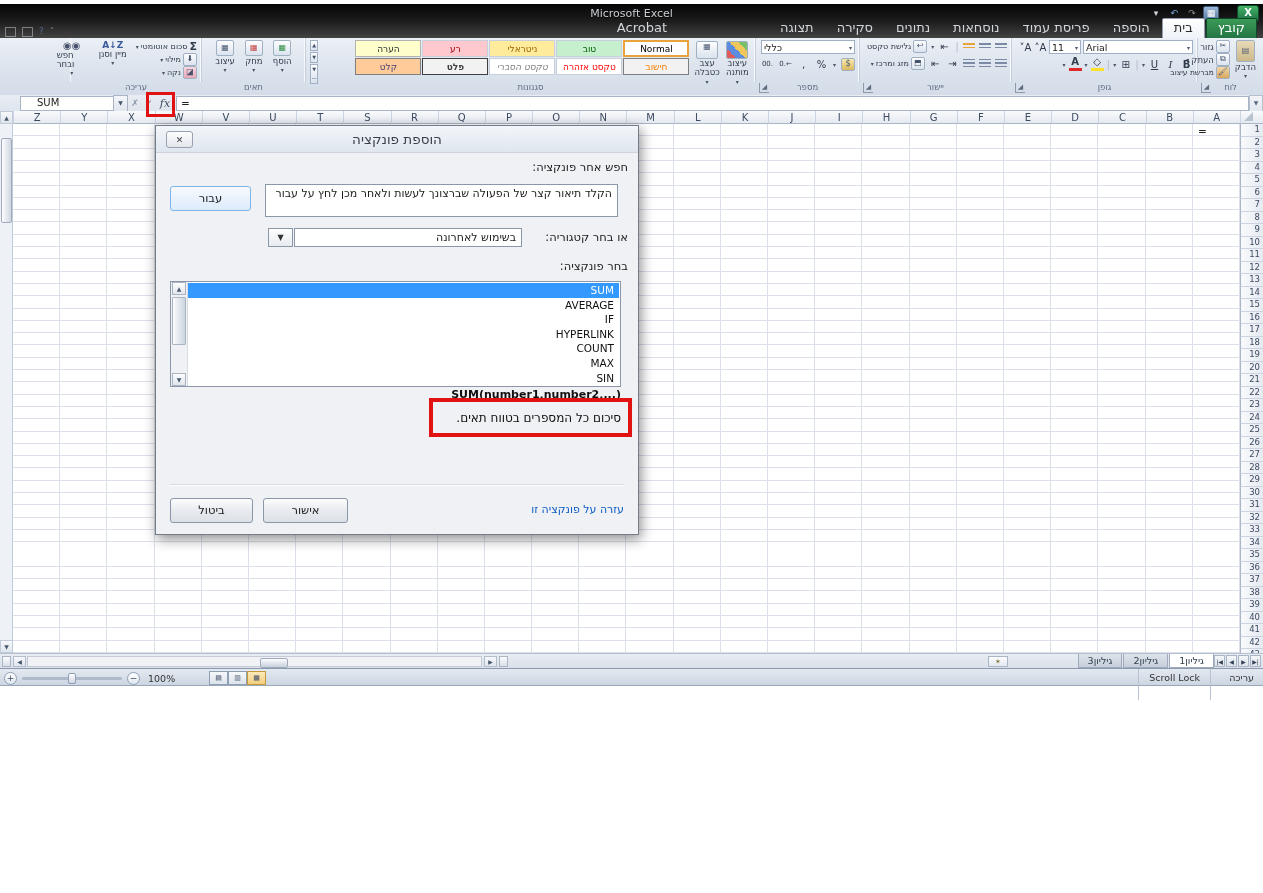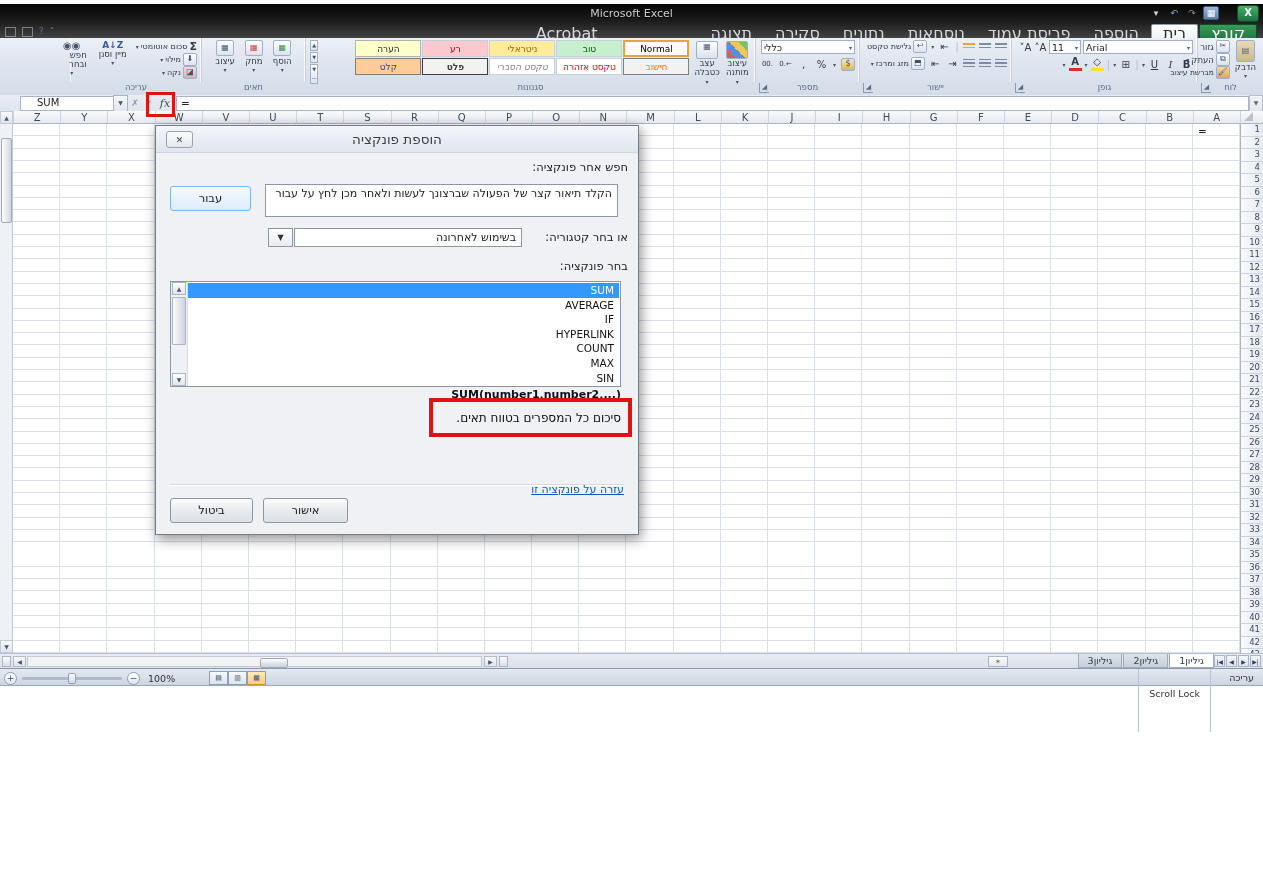--- a/index.html
+++ b/index.html
@@ -15,21 +15,21 @@
   .qicon{width:14px;height:12px;text-align:center;font-size:9px;line-height:12px;color:#cfd4da;border-radius:2px}
   .qicon.save{background:linear-gradient(#9db7d6,#5f7fa8);border:1px solid #3f5a7d;color:#fff}
   .qicon.undo{color:#7fa7e0}
   .qicon.redo{color:#8a8f96}
   .xlogo{position:absolute;top:1px;right:4px;width:20px;height:15px;border-radius:3px;
          background:linear-gradient(#43b366,#1d7044);border:1px solid #0f4a2b;
          color:#fff;font-size:10px;font-weight:bold;text-align:center;line-height:14px}
   .lefticons{position:absolute;left:5px;top:21px;display:flex;gap:6px;opacity:.5;color:#d4d8dd;font-size:9px;line-height:12px}
   .lefticons .sq{width:9px;height:8px;border:1px solid #cfd4da;margin-top:2px}
   .tabs{position:absolute;right:6px;bottom:0;display:flex;direction:rtl;align-items:flex-end;gap:1px}
-  .rtab{padding:2px 11px 2px;color:#d3d6da;font-size:16px;line-height:13px;white-space:nowrap}
+  .rtab{padding:2px 11px 8px;color:#d3d6da;font-size:13px;line-height:13px;white-space:nowrap}
   .rtab.filetab{background:linear-gradient(#3b9a56,#1e6e41);color:#fff;border:1px solid #0e4a29;border-bottom:none;
                 border-radius:2px 2px 0 0}
   .rtab.active{background:linear-gradient(#fdfeff,#edf1f6);color:#2e2e2e;border:1px solid #8e9cac;border-bottom:none;
                border-radius:2px 2px 0 0}
   .rtab.acrobat{margin-right:90px}
 
   
   .ribbon{position:absolute;top:38px;left:0;width:100%;height:57px;display:flex;direction:rtl;
           background:linear-gradient(#ecf0f6,#dee5ee 45%,#d3dce8);border-bottom:1px solid #aab5c5}
   .rgroup{position:relative;height:44px;border-left:1px solid #c4cedc;box-shadow:-1px 0 0 rgba(255,255,255,.75);
@@ -111,21 +111,21 @@
   .lscroll{position:absolute;left:0;top:0;bottom:0;width:16px;background:#eff1f4;border-right:1px solid #d9dce1}
   .lsbtn{position:absolute;left:1px;width:14px;height:13px;background:linear-gradient(#fbfcfd,#e2e7ed);
          border:1px solid #aab4c2;font-size:6px;text-align:center;line-height:12px;color:#4a5a70;box-sizing:border-box}
   .lsthumb{position:absolute;left:1px;top:15px;width:14px;height:48px;background:linear-gradient(90deg,#fbfcfd,#ccd4de);
            border:1px solid #aab4c2;border-radius:1px;box-sizing:border-box}
   .flist{position:absolute;left:17px;right:1px;top:1px;bottom:1px;overflow:hidden}
   .fitem{height:14.6px;font-size:10.5px;line-height:14.2px;text-align:right;padding-right:5px;color:#101010}
   .dsig{position:absolute;right:17px;top:262px;font-size:11px;font-weight:bold;color:#101010}
   .ddesc{position:absolute;right:17px;top:285px;font-size:12px;direction:rtl;color:#101010}
   .dsep{position:absolute;left:14px;right:14px;top:358px;height:1px;background:#d7d9dd;box-shadow:0 1px 0 #fff}
-  .dhelp{position:absolute;right:14px;top:357px;font-size:11px;color:#0a5bc4;text-decoration:underline;direction:rtl}
+  .dhelp{position:absolute;right:14px;top:377px;font-size:11px;color:#0a5bc4;direction:rtl}
   .dbtn{position:absolute;top:372px;height:25px;border:1px solid #8a97a8;border-radius:3px;font-size:11.5px;
         text-align:center;line-height:23px;background:linear-gradient(#fdfdfd,#e9ecf0 45%,#dde1e7);box-sizing:border-box}
   #okbtn{left:107px;width:85px}
   #cancelbtn{left:14px;width:83px}
 
   
   .ann{position:absolute;border:3px solid #e01212;z-index:60;pointer-events:none}
   #ann-fx{left:146px;top:92px;width:23px;height:19px}
   #ann-desc{left:429px;top:398px;width:195px;height:31px;border-width:4px}
 
@@ -143,21 +143,21 @@
         background:linear-gradient(#dde3ea,#c6cfda);border:1px solid #9fabbd;border-top:none;box-sizing:border-box}
   .stab.active{background:#fff;font-weight:normal}
   .navbtns{position:absolute;right:2px;top:655px;display:flex;gap:1px}
   .navb{width:11px;height:12px;background:linear-gradient(#f3f6f9,#dde3ea);border:1px solid #aab6c6;
         font-size:6px;line-height:11px;text-align:center;color:#334055;box-sizing:border-box}
   .inserttab{position:absolute;right:255px;top:656px;width:20px;height:11px;background:linear-gradient(#fbfcfd,#e4e9f0);
              border:1px solid #aab6c6;font-size:7px;line-height:10px;text-align:center;color:#7b6a2a;box-sizing:border-box}
   .statusbar{position:absolute;top:668px;left:0;width:100%;height:18px;font-size:9.5px;color:#333;
              background:linear-gradient(#e3e9f0,#ccd6e2);border-top:1px solid #8d9aad;border-bottom:1px solid #9aa7b8;box-sizing:border-box}
   .sb-mode{position:absolute;right:9px;top:3px;direction:rtl}
-  .sb-lock{position:absolute;right:52px;top:0;height:31px;line-height:17px;padding:16px 10px;
+  .sb-lock{position:absolute;right:52px;top:0;height:31px;line-height:17px;padding:0 10px;
            border-left:1px solid #b7c1cf;border-right:1px solid #b7c1cf}
   .zoomwrap{position:absolute;left:4px;top:2px;display:flex;align-items:center;gap:5px}
   .zbtn{width:13px;height:13px;border:1px solid #8fa0b5;border-radius:7px;background:linear-gradient(#fff,#dfe6ee);
         font-size:9px;line-height:11px;text-align:center;color:#445066;box-sizing:border-box}
   .ztrack{width:100px;height:3px;background:#aeb9c9;border-radius:2px;position:relative}
   .zthumb{position:absolute;left:46px;top:-4px;width:8px;height:11px;background:linear-gradient(#fefefe,#cfd8e2);
           border:1px solid #8fa0b5;border-radius:2px;box-sizing:border-box}
   .zpct{margin:0 3px}
   .viewbtns{display:flex;margin-left:26px}
   .vbtn{width:19px;height:14px;border:1px solid #8fa0b5;background:linear-gradient(#f6f8fa,#dde4ec);
@@ -380,21 +380,21 @@
               <span class="drop">▾</span>
             </div>
         </div>
         <div class="bigbtn">
           <span style="font-size:9px;font-weight:bold;color:#3a5a9a">A↓Z</span>
           <span style="white-space:normal;width:32px;line-height:9px;text-align:center">מיין וסנן</span>
             <span class="drop">▾</span>
         </div>
         <div class="bigbtn">
           <span style="font-size:10px;color:#45506b">◉◉</span>
-          <span style="white-space:normal;width:30px;line-height:9px;text-align:right">חפש ובחר</span>
+          <span style="white-space:normal;width:30px;line-height:9px;text-align:left">חפש ובחר</span>
             <span class="drop">▾</span>
         </div>
       </div>
       <div class="glabel">עריכה</div>
     </div>
   </div>
 
   <div class="frow">
     <div class="namebox">SUM</div>
     <div class="nbdrop">▼</div>

